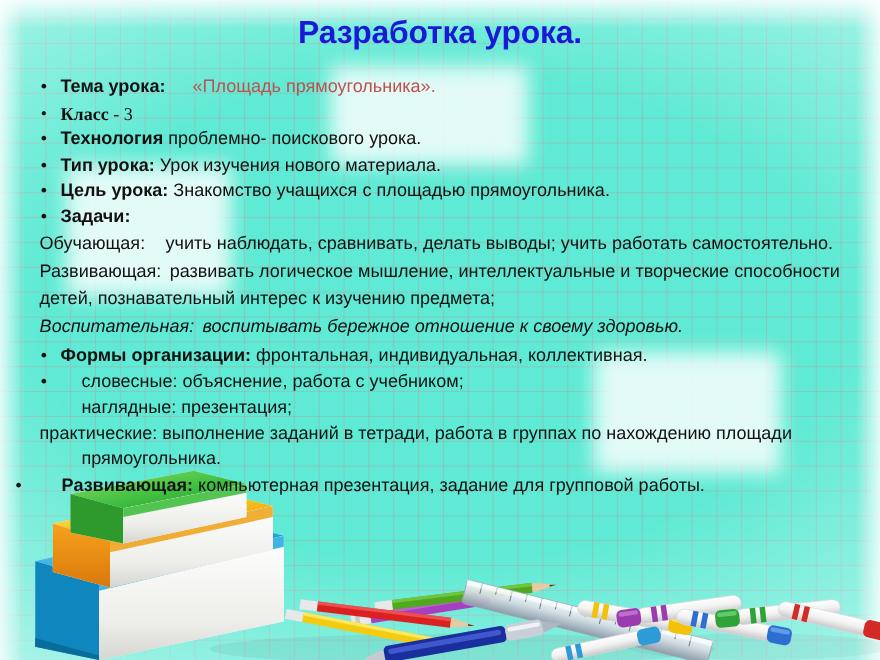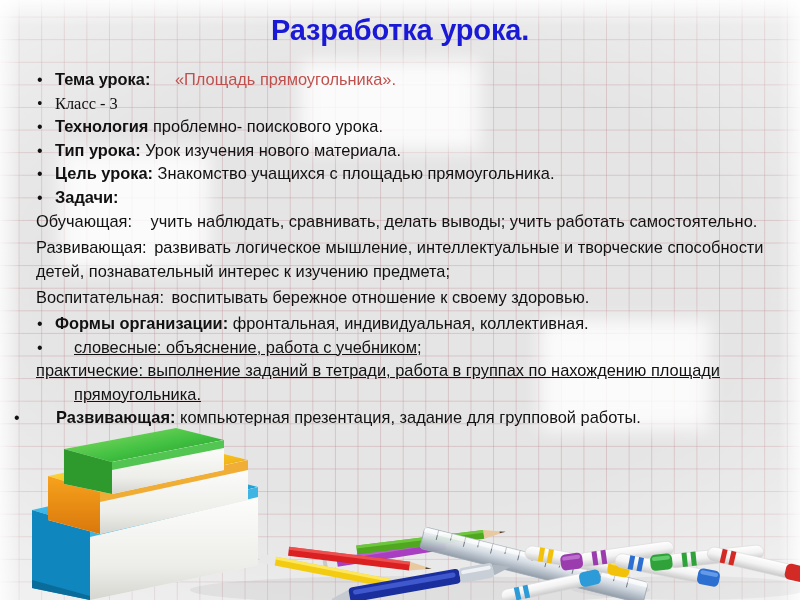--- a/index.html
+++ b/index.html
@@ -9,21 +9,21 @@
     background:#ffffff;
     font-family:"Liberation Sans", sans-serif;
     position:relative;
   }
 
   
   #slide{
     position:absolute;inset:0;
     width:800px;height:600px;
     overflow:hidden;
-    background-color:#e5e5e5;
+    background-color:#5eead4;
   }
   .grid-layer{
     position:absolute;
     left:-4px; top:-6px;
     width:812px; height:612px;
     background-image:
       linear-gradient(to right, rgba(196,150,158,0.42) 1px, transparent 1px),
       linear-gradient(to bottom, rgba(196,150,158,0.42) 1px, transparent 1px);
     background-size:22.6px 22.6px;
     pointer-events:none;
@@ -76,26 +76,26 @@
   .bullet-row{padding-left:27px;}
   .bullet-row > .dot{
     position:absolute;left:9px;top:0;
     font-size:16px;line-height:23.6px;
   }
   .bullet-row.deep{padding-left:55px;}
   .bullet-row.deep > .dot{left:13px;}
 
   .hang{ padding-left:0; }
   .indent1{ padding-left:8px; }
-  .indent2{ padding-left:46px;text-decoration:underline; }
+  .indent2{ padding-left:46px; }
 
   b.lbl{font-weight:bold;}
   .red{color:#C0504D;margin-left:20px;}
   .serif{font-family:"Liberation Serif", serif;}
-  .serif b{font-family:"Liberation Serif", serif;font-weight:normal;}
+  .serif b{font-family:"Liberation Serif", serif;font-weight:bold;}
 
   
   #art{position:absolute;left:0;top:0;width:800px;height:600px;z-index:2;pointer-events:none;}
 </style>
 </head>
 <body>
 
 <div id="slide">
 
   <div class="grid-layer"></div>
@@ -318,36 +318,37 @@
     <div class="row wrap hang indent1">
       <span>Обучающая:</span>
       <span style="margin-left:14px;">учить наблюдать, сравнивать, делать выводы; учить работать самостоятельно.</span>
     </div>
 
     <div class="row wrap hang indent1" style="margin-top:3px;">
       <span>Развивающая:</span>
       <span style="margin-left:3px;">развивать логическое мышление, интеллектуальные и творческие способности детей, познавательный интерес к изучению предмета;</span>
     </div>
 
-    <div class="row wrap indent1" style="margin-top:3px;">
+    <div class="row wrap indent1" style="margin-top:3px;font-style:italic;">
       <span>Воспитательная:</span>
       <span style="margin-left:3px;">воспитывать бережное отношение к своему здоровью.</span>
     </div>
 
     <div class="row bullet-row" style="margin-top:2px;">
       <span class="dot">•</span>
       <b class="lbl">Формы организации:</b> 
       <span>фронтальная, индивидуальная, коллективная.</span>
     </div>
 
     <div class="row bullet-row">
       <span class="dot">•</span>
     </div>
 
     <div class="row indent2">словесные: объяснение, работа с учебником;</div>
+    <div class="row indent2">наглядные: презентация;</div>
     <div class="row wrap indent2" style="text-indent:-38px;padding-left:46px;">
       <span>практические: выполнение заданий в тетради, работа в группах по нахождению площади прямоугольника.</span>
     </div>
 
     <div class="row wrap bullet-row deep" style="text-indent:-27px;">
       <span class="dot">•</span>
       <b class="lbl">Развивающая:</b> 
       <span>компьютерная презентация, задание для групповой работы.</span>
     </div>
 

